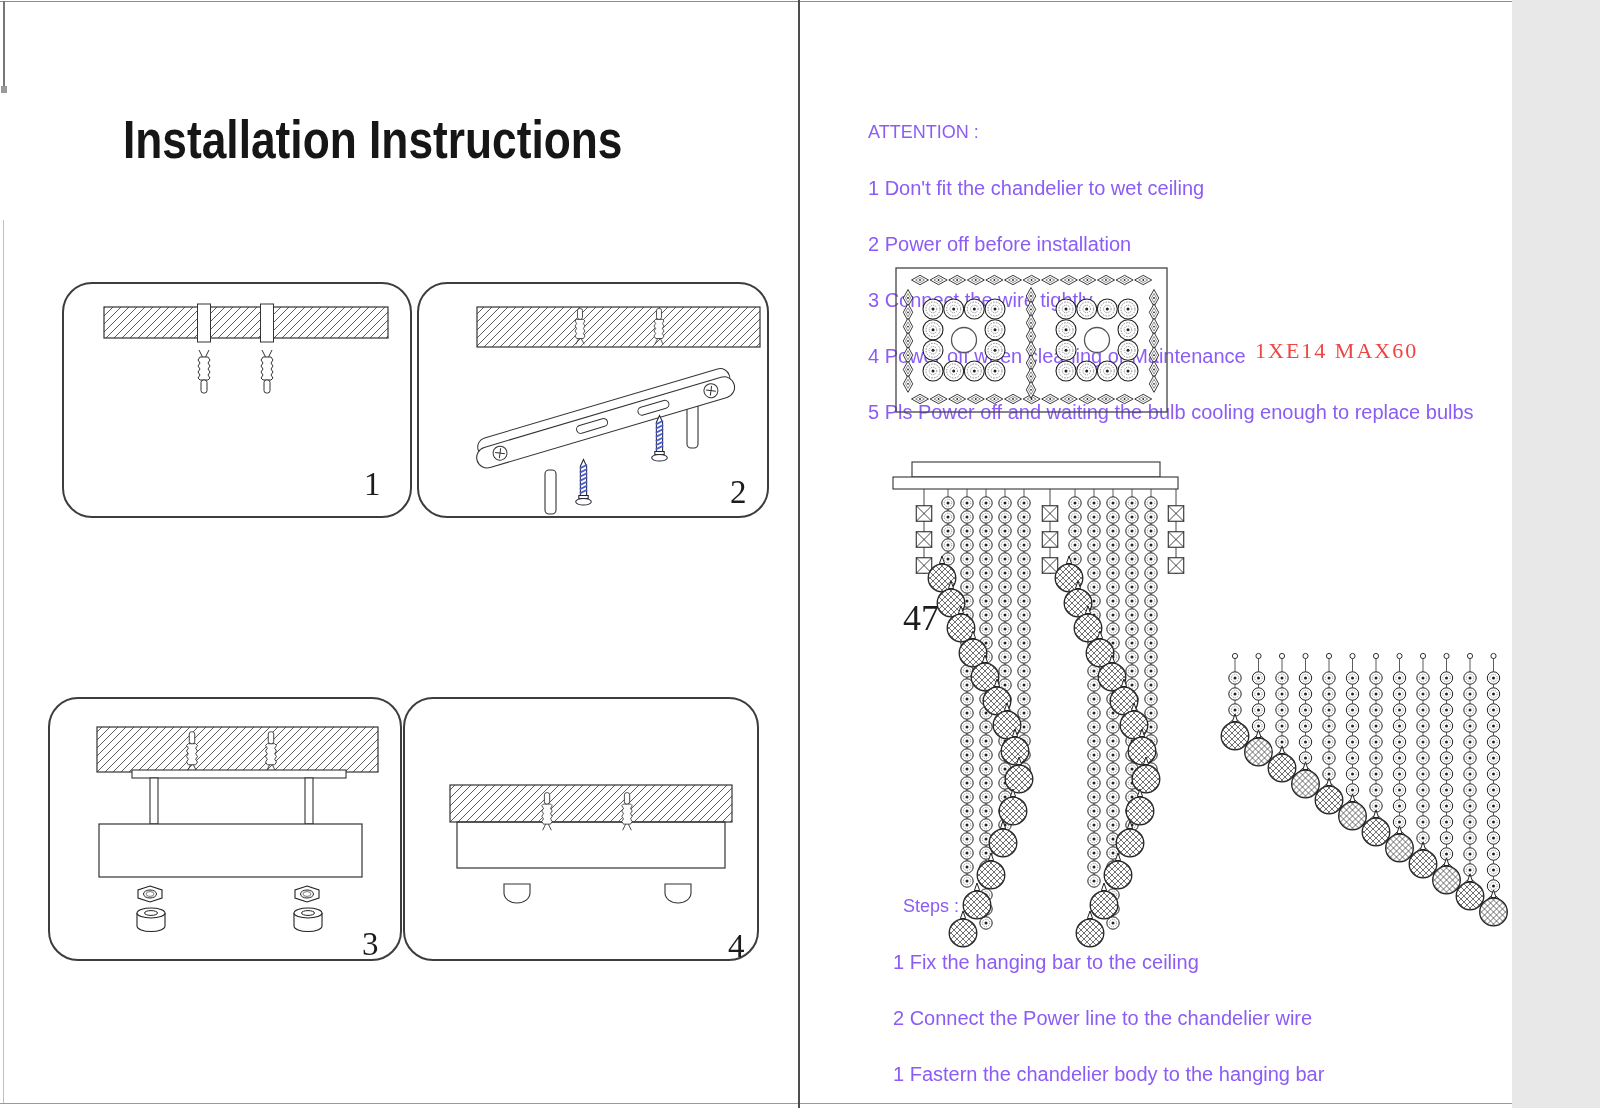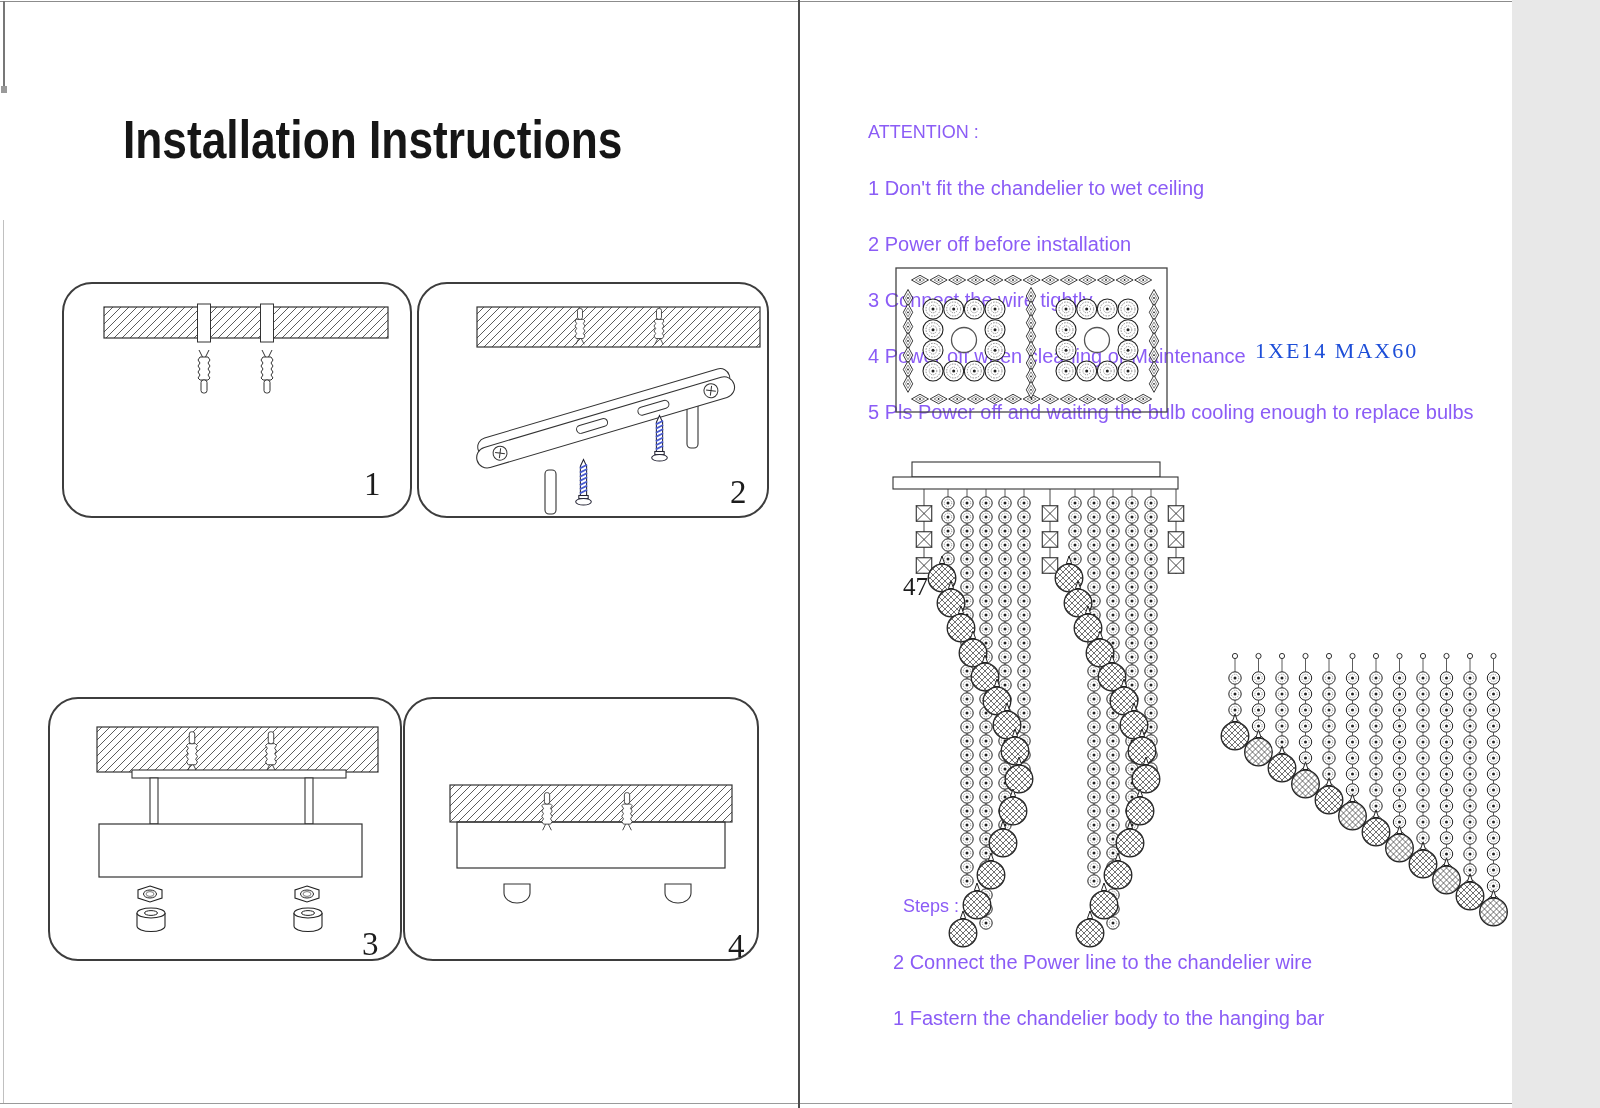--- a/index.html
+++ b/index.html
@@ -10,21 +10,21 @@
   #title{position:absolute;left:123px;top:108px;font-size:54px;font-weight:bold;color:#161616;
          white-space:pre;transform:scaleX(0.82);transform-origin:0 50%;}
   .panel{position:absolute;border:2px solid #3d3d3d;border-radius:30px;background:#fff;}
   .panel svg{position:absolute;left:0;top:0;overflow:visible;}
   .sernum{position:absolute;font-family:"Liberation Serif","DejaVu Serif",serif;color:#1c1c1c;
           font-size:33px;line-height:1;}
   .textblock{position:absolute;white-space:pre;color:#8b5cf6;}
   .textblock .hd{font-size:18px;line-height:20px;}
   .textblock .ln{font-size:20px;line-height:20px;}
   #bulb-label{position:absolute;left:1255px;top:338px;font-family:"Liberation Serif","DejaVu Serif",serif;
-              font-size:22px;letter-spacing:2px;white-space:pre;color:#1d4ed8;}
+              font-size:22px;letter-spacing:2px;white-space:pre;color:#ef4444;}
   .dsvg{position:absolute;overflow:visible;}
 </style>
 </head>
 <body>
 
 <svg width="0" height="0" style="position:absolute" aria-hidden="true">
   <defs>
     <pattern id="hatch" width="8" height="8" patternUnits="userSpaceOnUse">
       <path d="M-2,2 L2,-2 M-2,10 L10,-2 M6,10 L10,6" stroke="#4a4a4a" stroke-width="0.9" fill="none"></path>
     </pattern>
@@ -518,21 +518,21 @@
       <use href="#sym-ball" x="223" y="221" width="32" height="42"></use>
       <use href="#sym-ball" x="233" y="245" width="32" height="42"></use>
       <use href="#sym-ball" x="241" y="271" width="32" height="42"></use>
       <use href="#sym-ball" x="245" y="299" width="32" height="42"></use>
       <use href="#sym-ball" x="239" y="331" width="32" height="42"></use>
       <use href="#sym-ball" x="229" y="363" width="32" height="42"></use>
       <use href="#sym-ball" x="217" y="395" width="32" height="42"></use>
       <use href="#sym-ball" x="203" y="425" width="32" height="42"></use>
       <use href="#sym-ball" x="189" y="453" width="32" height="42"></use>
     </svg>
-  <div class="sernum" style="left:903px;top:574px;font-size:25px;">47</div>
+  <div class="sernum" style="left:903px;top:600px;font-size:36px;">47</div>
 
   <svg id="curtain" class="dsvg" style="left:1195px;top:648px;" width="330" height="300" viewBox="0 0 330 300">
       <circle cx="40" cy="8" r="2.6" fill="none" stroke="#333" stroke-width="1"></circle>
       <line x1="40" y1="10.6" x2="40" y2="78" stroke="#333" stroke-width="0.8"></line>
       <use href="#sym-bead" x="33" y="23" width="14" height="14"></use>
       <use href="#sym-bead" x="33" y="39" width="14" height="14"></use>
       <use href="#sym-bead" x="33" y="55" width="14" height="14"></use>
       <use href="#sym-bead" x="33" y="71" width="14" height="14"></use>
       <use href="#sym-ball" x="24" y="64" width="32" height="42"></use>
       <circle cx="63.5" cy="8" r="2.6" fill="none" stroke="#333" stroke-width="1"></circle>
@@ -675,20 +675,21 @@
       <use href="#sym-bead" x="291.5" y="183" width="14" height="14"></use>
       <use href="#sym-bead" x="291.5" y="199" width="14" height="14"></use>
       <use href="#sym-bead" x="291.5" y="215" width="14" height="14"></use>
       <use href="#sym-bead" x="291.5" y="231" width="14" height="14"></use>
       <use href="#sym-bead" x="291.5" y="247" width="14" height="14"></use>
       <use href="#sym-ball" x="282.5" y="240" width="32" height="42"></use>
     </svg>
 
   <div class="textblock" style="left:893px;top:860px;">
     <div class="hd" style="padding-left:10px;">Steps :</div>
+    <div class="ln">1 Fix the hanging bar to the ceiling</div>
     <div class="ln">2 Connect the Power line to the chandelier wire</div>
     <div class="ln">1 Fastern the chandelier body to the hanging bar</div>
     
     
   </div>
 
   <div class="sernum" style="left:1539px;top:1052px;">5</div>
 </div>
 
 </body></html>

